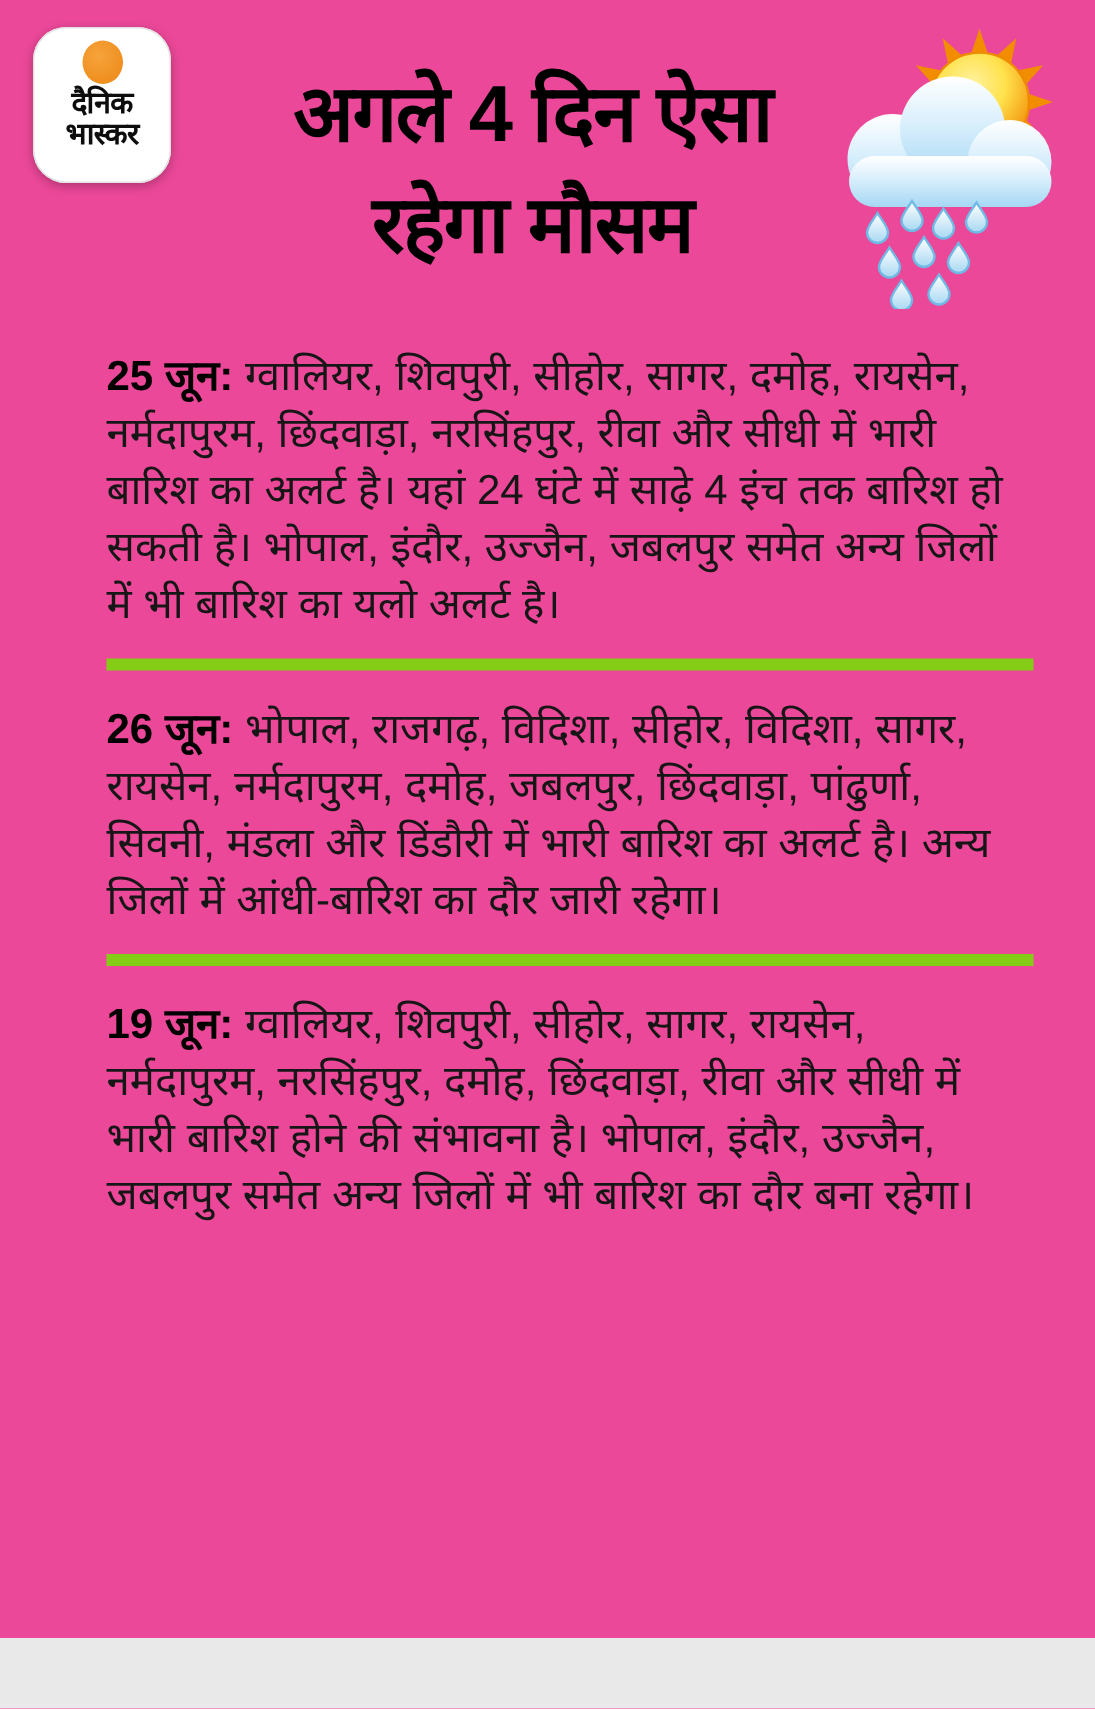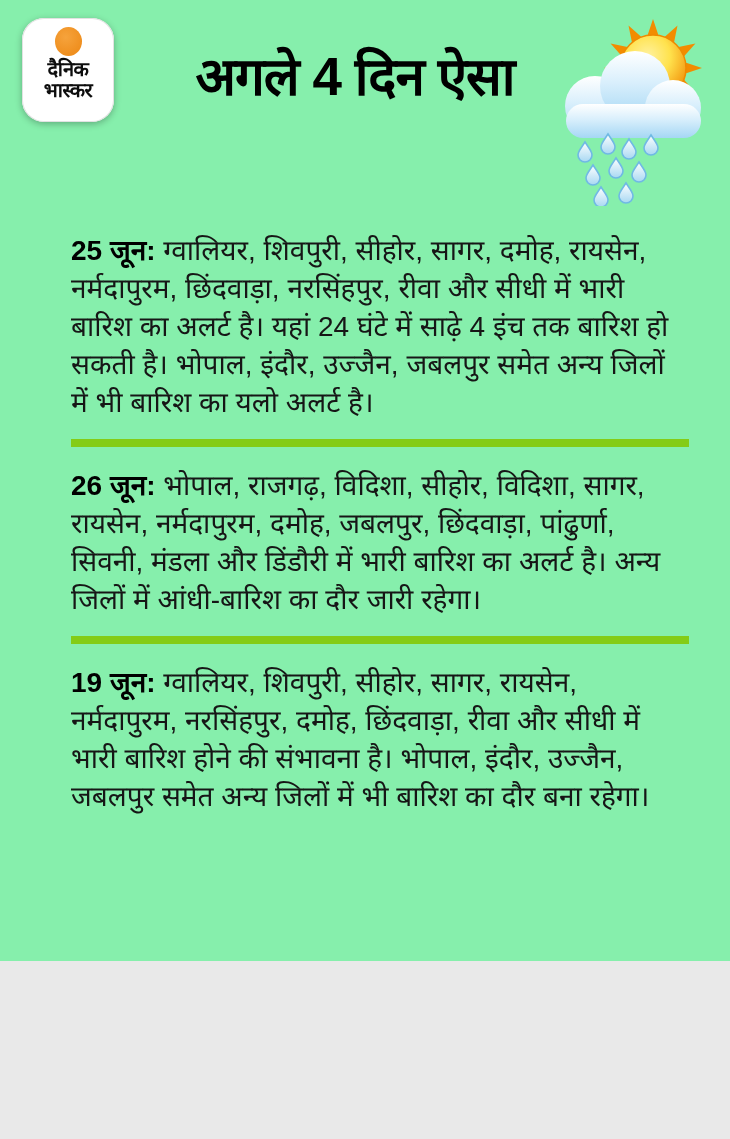--- a/index.html
+++ b/index.html
@@ -1,20 +1,20 @@
 <!DOCTYPE html>
 <html><head>
 <meta charset="utf-8">
 <style>
   html,body { margin:0; padding:0; background:#e9e9e9; }
   .canvas {
     position:relative;
-    width:730px; height:961px;
+    width:730px; height:1092px;
     margin:0 auto;
-    background:#86efac;
+    background:#ec4899;
     overflow:hidden;
     font-family:"Liberation Sans", sans-serif;
     color:#161616;
   }
 
   
   .logo {
     position:absolute; left:22px; top:18px;
     width:92px; height:104px;
     background:#ffffff;
@@ -63,20 +63,21 @@
 <div class="canvas">
 
   <div class="logo">
     <span class="logo-dot"></span>
     <span class="logo-text">दैनिक</span>
     <span class="logo-text">भास्कर</span>
   </div>
 
   <h1 class="title">
     <span class="tline">अगले 4 दिन ऐसा</span>
+    <span class="tline">रहेगा मौसम</span>
   </h1>
 
   <svg class="weather" width="174" height="200" viewBox="0 0 174 200">
     <defs>
       <radialGradient id="sunGrad" cx="42%" cy="32%" r="75%">
         <stop offset="0%" stop-color="#fff2a0"></stop>
         <stop offset="45%" stop-color="#ffe24d"></stop>
         <stop offset="100%" stop-color="#f08500"></stop>
       </radialGradient>
       <linearGradient id="cloudGrad" x1="0" y1="0" x2="0" y2="1">

